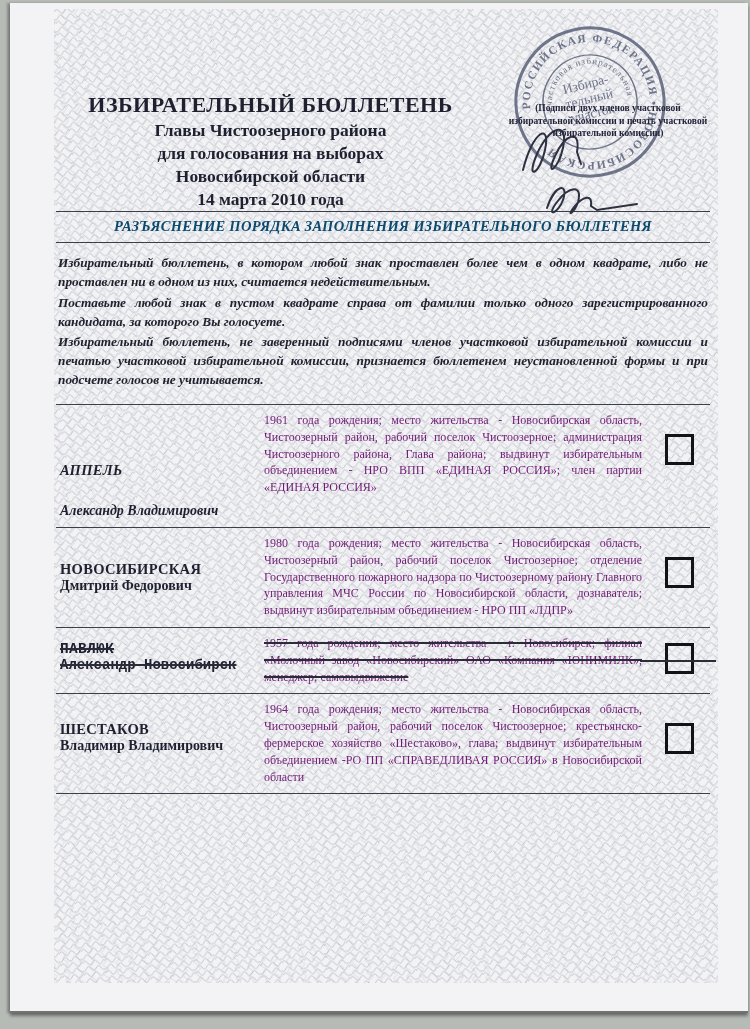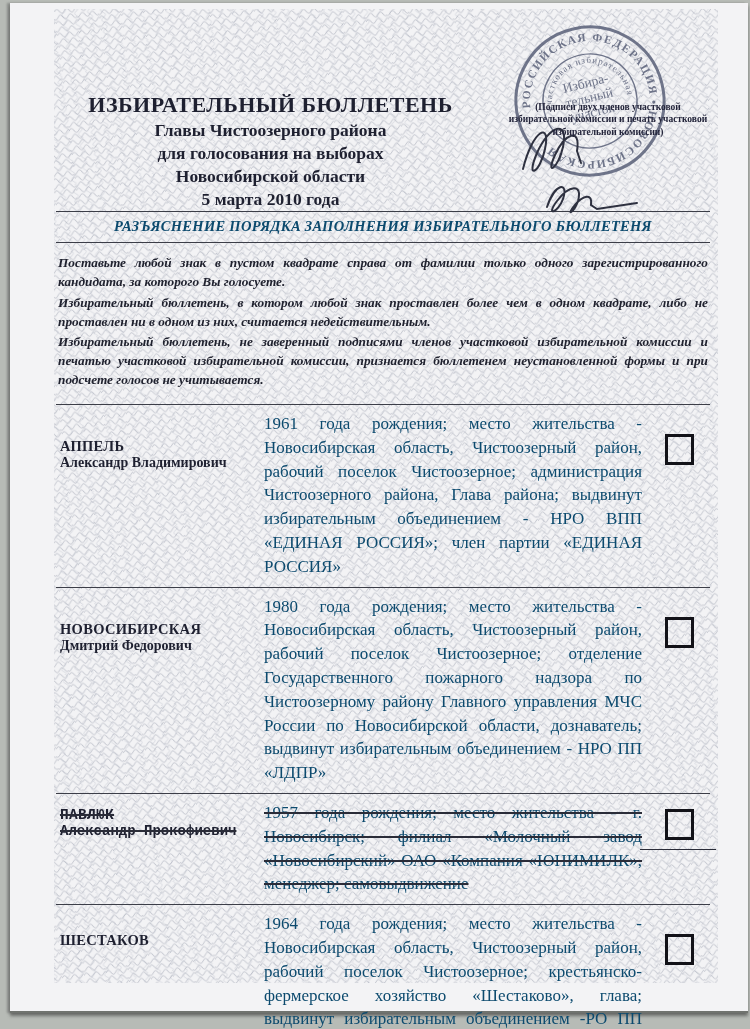--- a/index.html
+++ b/index.html
@@ -18,21 +18,21 @@
   .pattern-wrap{
     position:absolute;left:44px;top:6px;right:30px;bottom:28px;
     z-index:0;pointer-events:none;
   }
   .content{
     position:absolute;inset:0;z-index:1;
     padding:10px 38px 0 46px;
     box-sizing:border-box;
   }
   
-  .header{display:flex;align-items:flex-start;}
+  .header{display:flex;align-items:center;}
   .title-col{flex:1;text-align:center;padding-top:78px;}
   .title-main{font-size:22px;font-weight:bold;letter-spacing:.5px;line-height:1.25;}
   .title-sub{font-size:17.5px;font-weight:bold;line-height:1.32;}
   .stamp-col{width:225px;position:relative;height:195px;}
   .stamp-caption{
     position:absolute;left:23px;top:88px;width:200px;
     font-size:9.5px;font-weight:600;text-align:center;line-height:1.3;
     color:#23243a;z-index:3;
   }
   .stamp-svg{position:absolute;left:0;top:-12px;z-index:2;}
@@ -50,24 +50,24 @@
   }
   
   .cand-row{
     display:grid;grid-template-columns:208px 1fr 62px;
     border-bottom:1.6px solid #3c3e48;
     padding:7px 0 8px 0;position:relative;
   }
   .cand-name{padding:26px 8px 0 4px;}
   .cand-surname{font-weight:bold;font-size:14.5px;letter-spacing:.3px;}
   .cand-given{font-weight:bold;font-size:14px;}
-  .row-0 .cand-surname,.row-0 .cand-given{}
+  .row-0 .cand-surname,.row-0 .cand-given{font-style:italic;margin-top:24px;}
   .cand-details{
-    font-size:17px;line-height:1.4;text-align:justify;
-    padding:0 6px 0 0;color:#0c4a6e;
+    font-size:12px;line-height:1.4;text-align:justify;
+    padding:0 6px 0 0;color:#701a75;
   }
   .checkbox-wrap{position:relative;display:flex;justify-content:center;}
   .checkbox{
     width:29px;height:31px;border:3px solid #121218;margin-top:22px;
     background:transparent;box-sizing:border-box;
   }
   .row-2 .cand-name{padding-top:6px;font-family:Liberation Mono, monospace;}
   .row-2 .checkbox{margin-top:8px;}
   .row-3 .cand-name{padding-top:20px;}
   
@@ -102,21 +102,21 @@
   </div>
 
   <div class="content">
 
     <div class="header">
       <div class="title-col">
         <div class="title-main">ИЗБИРАТЕЛЬНЫЙ БЮЛЛЕТЕНЬ</div>
         <div class="title-sub">Главы Чистоозерного района</div>
         <div class="title-sub">для голосования на выборах</div>
         <div class="title-sub">Новосибирской области</div>
-        <div class="title-sub">5 марта 2010 года</div>
+        <div class="title-sub">14 марта 2010 года</div>
       </div>
 
       <div class="stamp-col">
         <svg class="stamp-svg" width="225" height="215" viewBox="0 0 225 215">
           <g class="stamp-ink" transform="rotate(-14 105 100)" fill="none" stroke="#545b74">
             <circle cx="105" cy="100" r="74" stroke-width="3"></circle>
             <circle cx="105" cy="100" r="47" stroke-width="1.4"></circle>
             <defs>
               <path id="ringOut" d="M105,100 m-60,0 a60,60 0 1,1 120,0 a60,60 0 1,1 -120,0"></path>
               <path id="ringIn" d="M105,100 m-38,0 a38,38 0 1,1 76,0 a38,38 0 1,1 -76,0"></path>
@@ -143,22 +143,22 @@
       </div>
     </div>
 
     <div class="hr"></div>
 
     <div class="expl-head">РАЗЪЯСНЕНИЕ ПОРЯДКА ЗАПОЛНЕНИЯ ИЗБИРАТЕЛЬНОГО БЮЛЛЕТЕНЯ</div>
 
     <div class="hr thin"></div>
 
     <div class="instructions">
+      <p>Избирательный бюллетень, в котором любой знак проставлен более чем в одном квадрате, либо не проставлен ни в одном из них, считается недействительным.</p>
       <p>Поставьте любой знак в пустом квадрате справа от фамилии только одного зарегистрированного кандидата, за которого Вы голосуете.</p>
-      <p>Избирательный бюллетень, в котором любой знак проставлен более чем в одном квадрате, либо не проставлен ни в одном из них, считается недействительным.</p>
       <p>Избирательный бюллетень, не заверенный подписями членов участковой избирательной комиссии и печатью участковой избирательной комиссии, признается бюллетенем неустановленной формы и при подсчете голосов не учитывается.</p>
     </div>
 
     <div class="hr"></div>
 
     <div class="cand-row row-0">
       <div class="cand-name">
         <div class="cand-surname">АППЕЛЬ</div>
         <div class="cand-given">Александр Владимирович</div>
       </div>
@@ -175,32 +175,33 @@
       </div>
       <div class="cand-details">1980 года рождения; место жительства - Новосибирская область, Чистоозерный район, рабочий поселок Чистоозерное; отделение Государственного пожарного надзора по Чистоозерному району Главного управления МЧС России по Новосибирской области, дознаватель; выдвинут избирательным объединением - НРО ПП «ЛДПР»</div>
       <div class="checkbox-wrap">
         <div class="checkbox"></div>
       </div>
     </div>
 
     <div class="cand-row row-2 struck">
       <div class="cand-name">
         <div class="cand-surname">ПАВЛЮК</div>
-        <div class="cand-given">Александр Прокофиевич</div>
+        <div class="cand-given">Александр Новосибирск</div>
       </div>
       <div class="cand-details">1957 года рождения; место жительства - г. Новосибирск; филиал «Молочный завод «Новосибирский» ОАО «Компания «ЮНИМИЛК», менеджер; самовыдвижение</div>
       <div class="checkbox-wrap">
         <div class="checkbox"></div>
         <div class="strike-line"></div>
       </div>
     </div>
 
     <div class="cand-row row-3">
       <div class="cand-name">
         <div class="cand-surname">ШЕСТАКОВ</div>
+        <div class="cand-given">Владимир Владимирович</div>
       </div>
       <div class="cand-details">1964 года рождения; место жительства - Новосибирская область, Чистоозерный район, рабочий поселок Чистоозерное; крестьянско-фермерское хозяйство «Шестаково», глава; выдвинут избирательным объединением -РО ПП «СПРАВЕДЛИВАЯ РОССИЯ» в Новосибирской области</div>
       <div class="checkbox-wrap">
         <div class="checkbox"></div>
       </div>
     </div>
 
     <div class="bottom-space"></div>
 
   </div>

